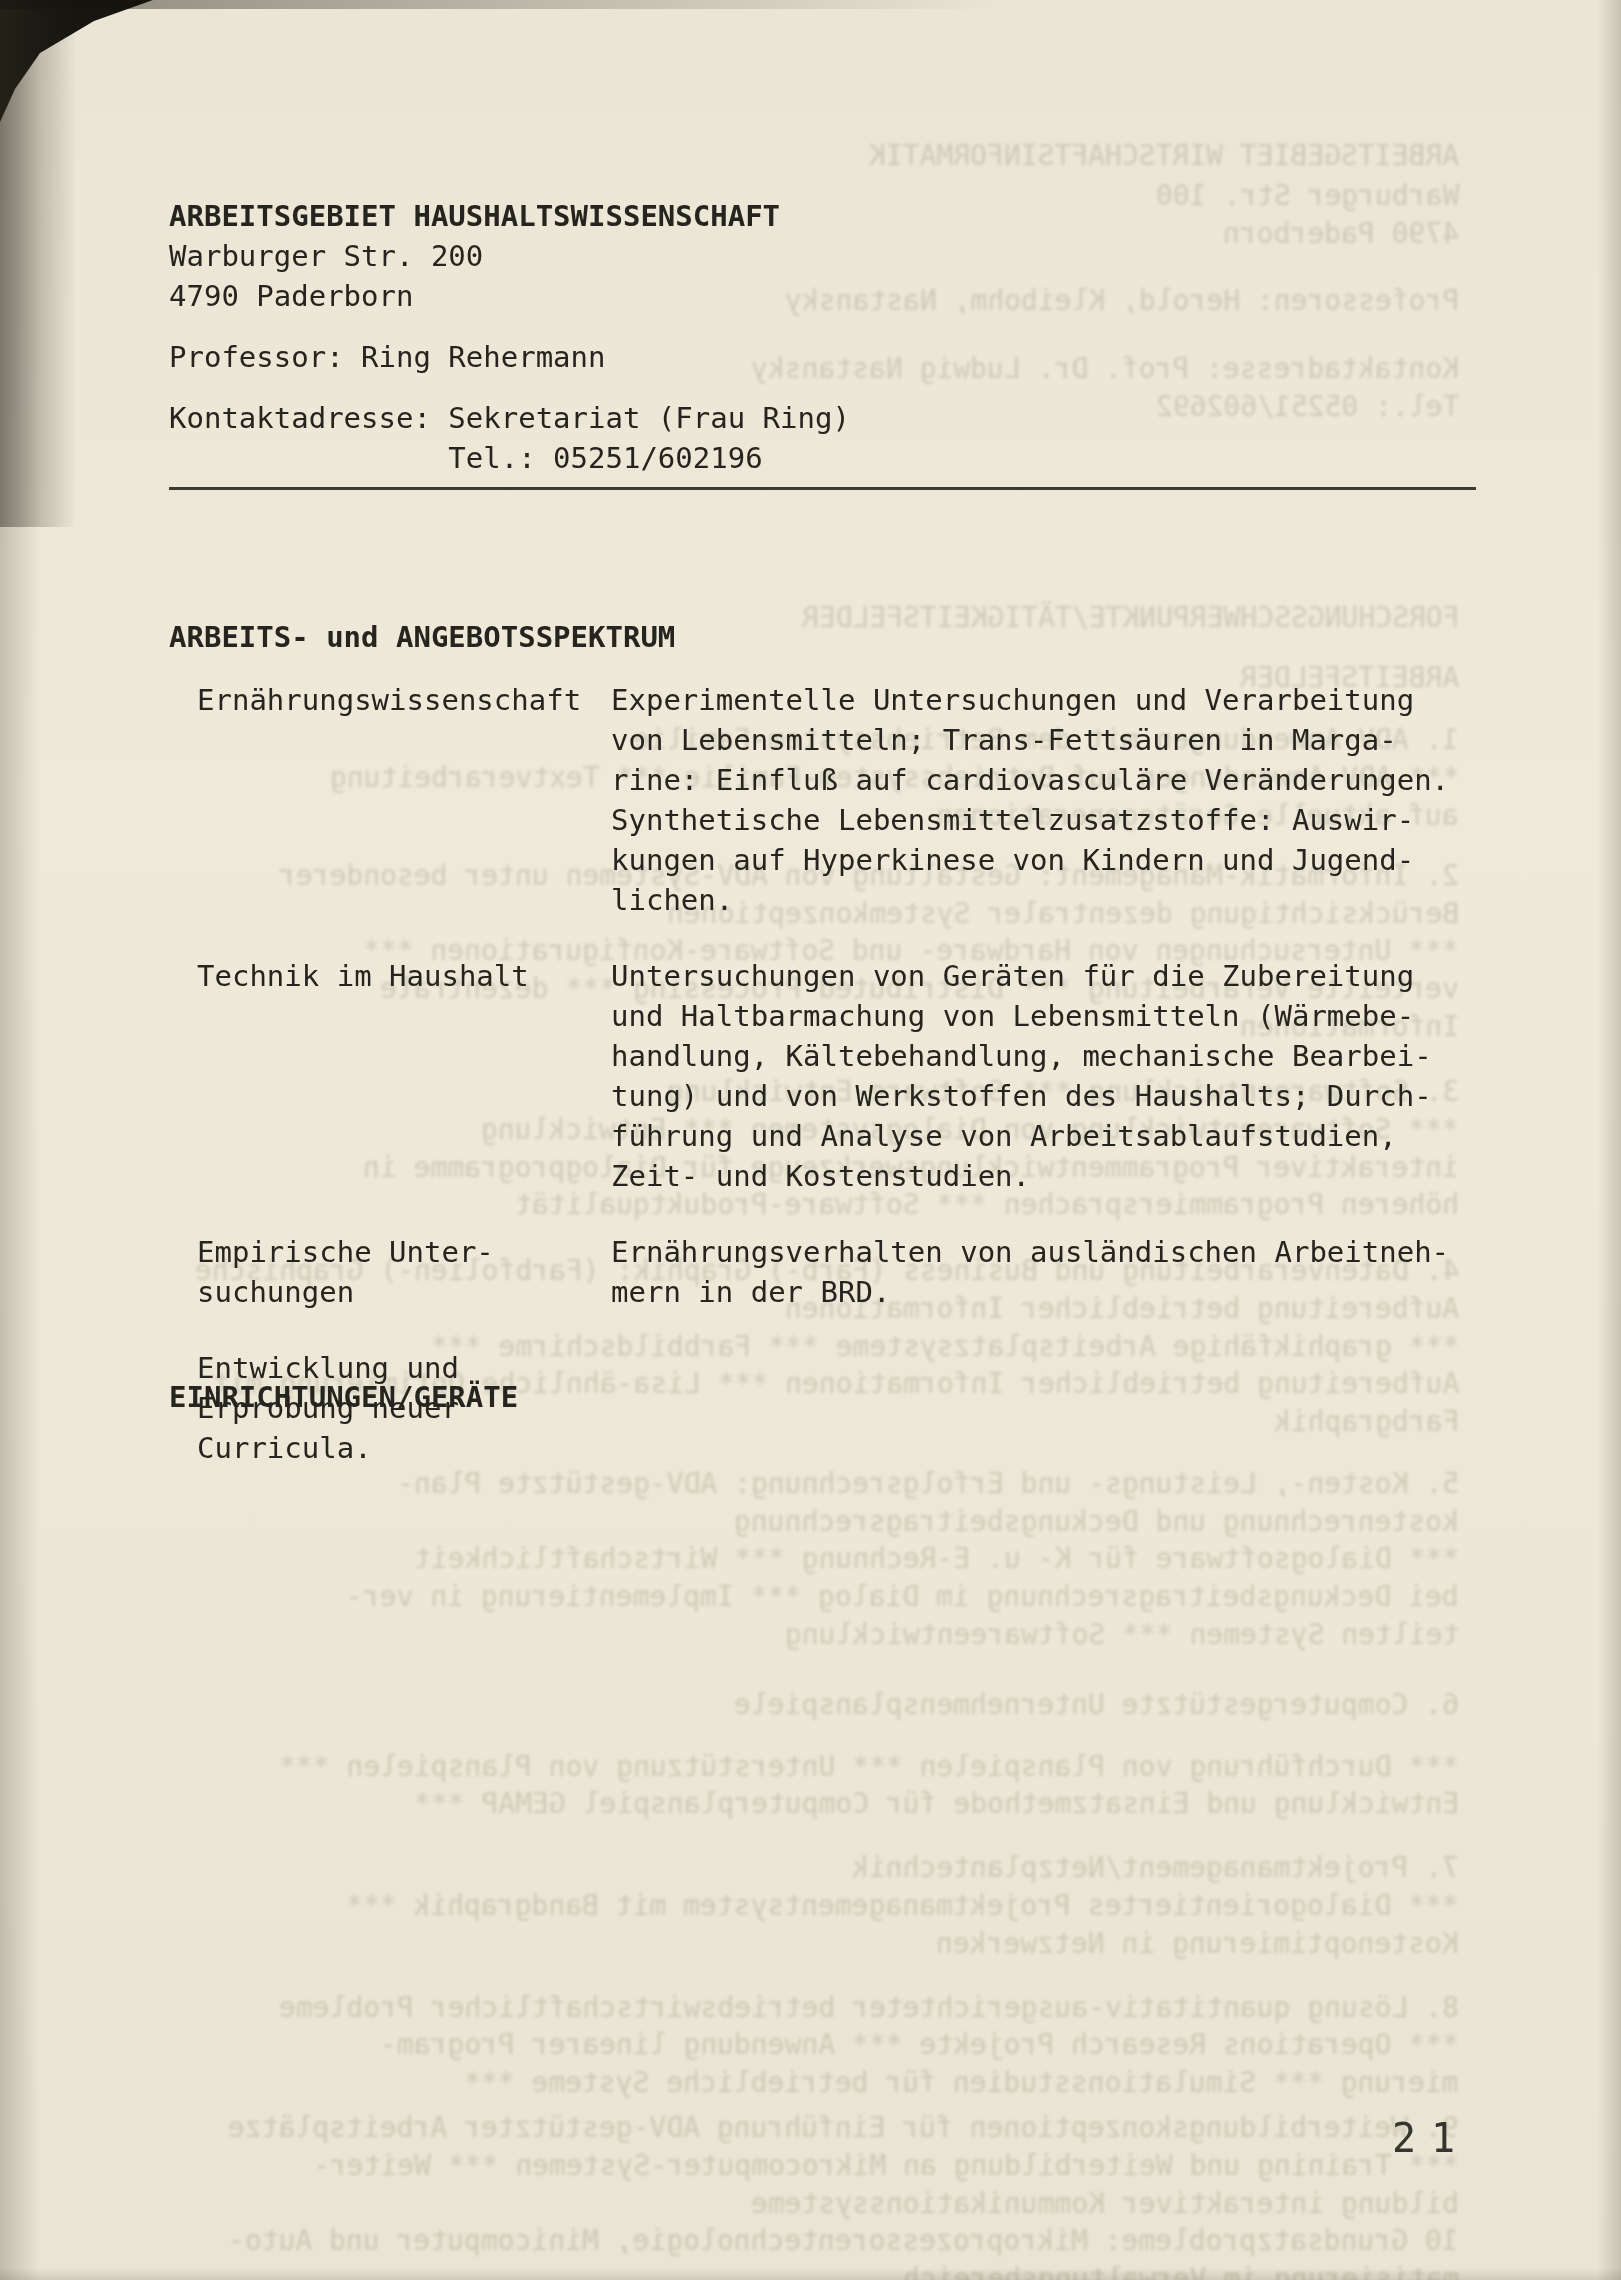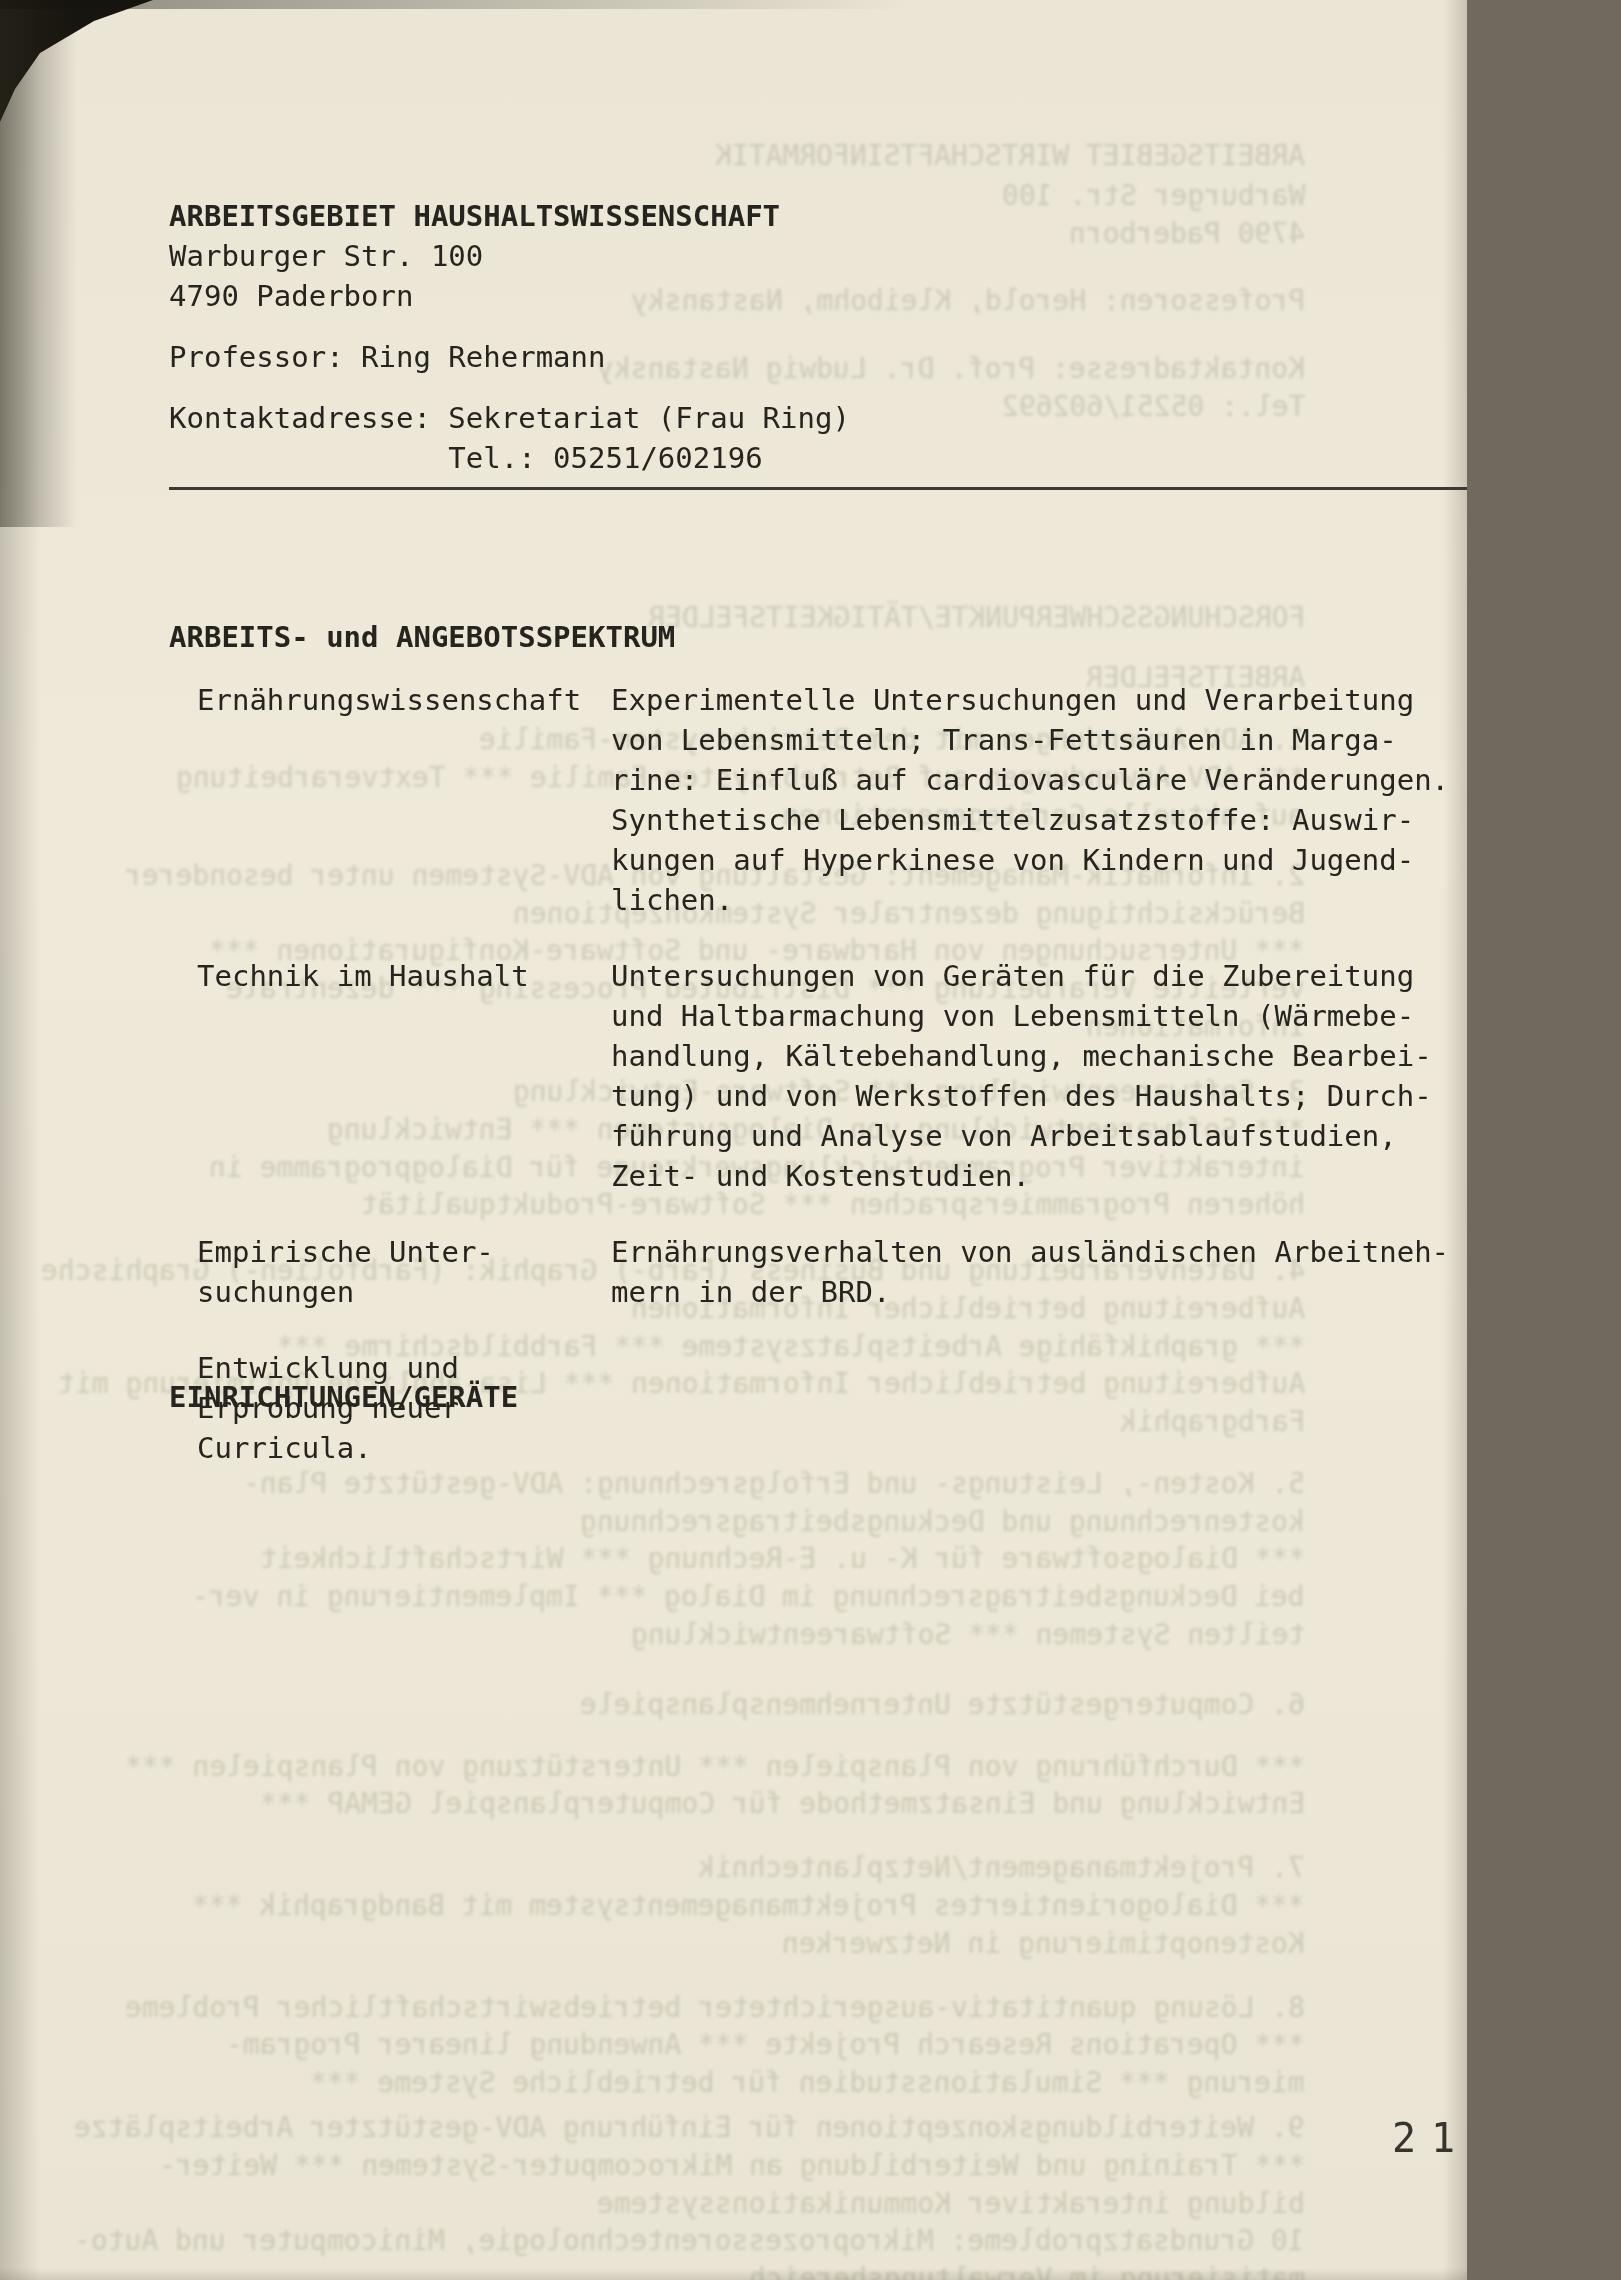--- a/index.html
+++ b/index.html
@@ -1,17 +1,17 @@
 <!DOCTYPE html>
 <html style="font-size:15px"><head>
 <meta charset="utf-8">
 <style>
   html,body{margin:0;padding:0;background:#6f6a5d;}
   .page{
-    position:relative;width:1467px;height:2281px;overflow:hidden;
+    position:relative;width:1621px;height:2281px;overflow:hidden;
     background:linear-gradient(180deg,#eae5d5 0%,#eee9d9 35%,#ece7d6 70%,#e9e4d3 100%);
     font-family:"DejaVu Sans Mono","Liberation Mono",monospace;
     color:#26241e;
   }
   .typ{font-size:29px;line-height:40px;}
   .bold{font-weight:700;}
   .pre{white-space:pre-wrap;}
 
   
   .corner{position:absolute;top:0;left:0;width:160px;height:124px;background:#17150f;
@@ -100,21 +100,21 @@
 
   <div class="corner"></div>
   <div class="edge-left-top"></div>
   <div class="edge-left"></div>
   <div class="edge-top"></div>
   <div class="edge-right"></div>
   <div class="edge-bottom"></div>
 
   <div class="header-block typ">
     <div class="bold">ARBEITSGEBIET HAUSHALTSWISSENSCHAFT</div>
-    <div class="pre">Warburger Str. 100
+    <div class="pre">Warburger Str. 200
 4790 Paderborn</div>
     <div class="professor-line">Professor: Ring Rehermann</div>
     <div class="pre contact-block">Kontaktadresse: Sekretariat (Frau Ring)
                 Tel.: 05251/602196</div>
     <div class="rule"></div>
   </div>
 
   <div class="spektrum typ">
     <div class="bold">ARBEITS- und ANGEBOTSSPEKTRUM</div>
     <div class="spektrum-grid">

